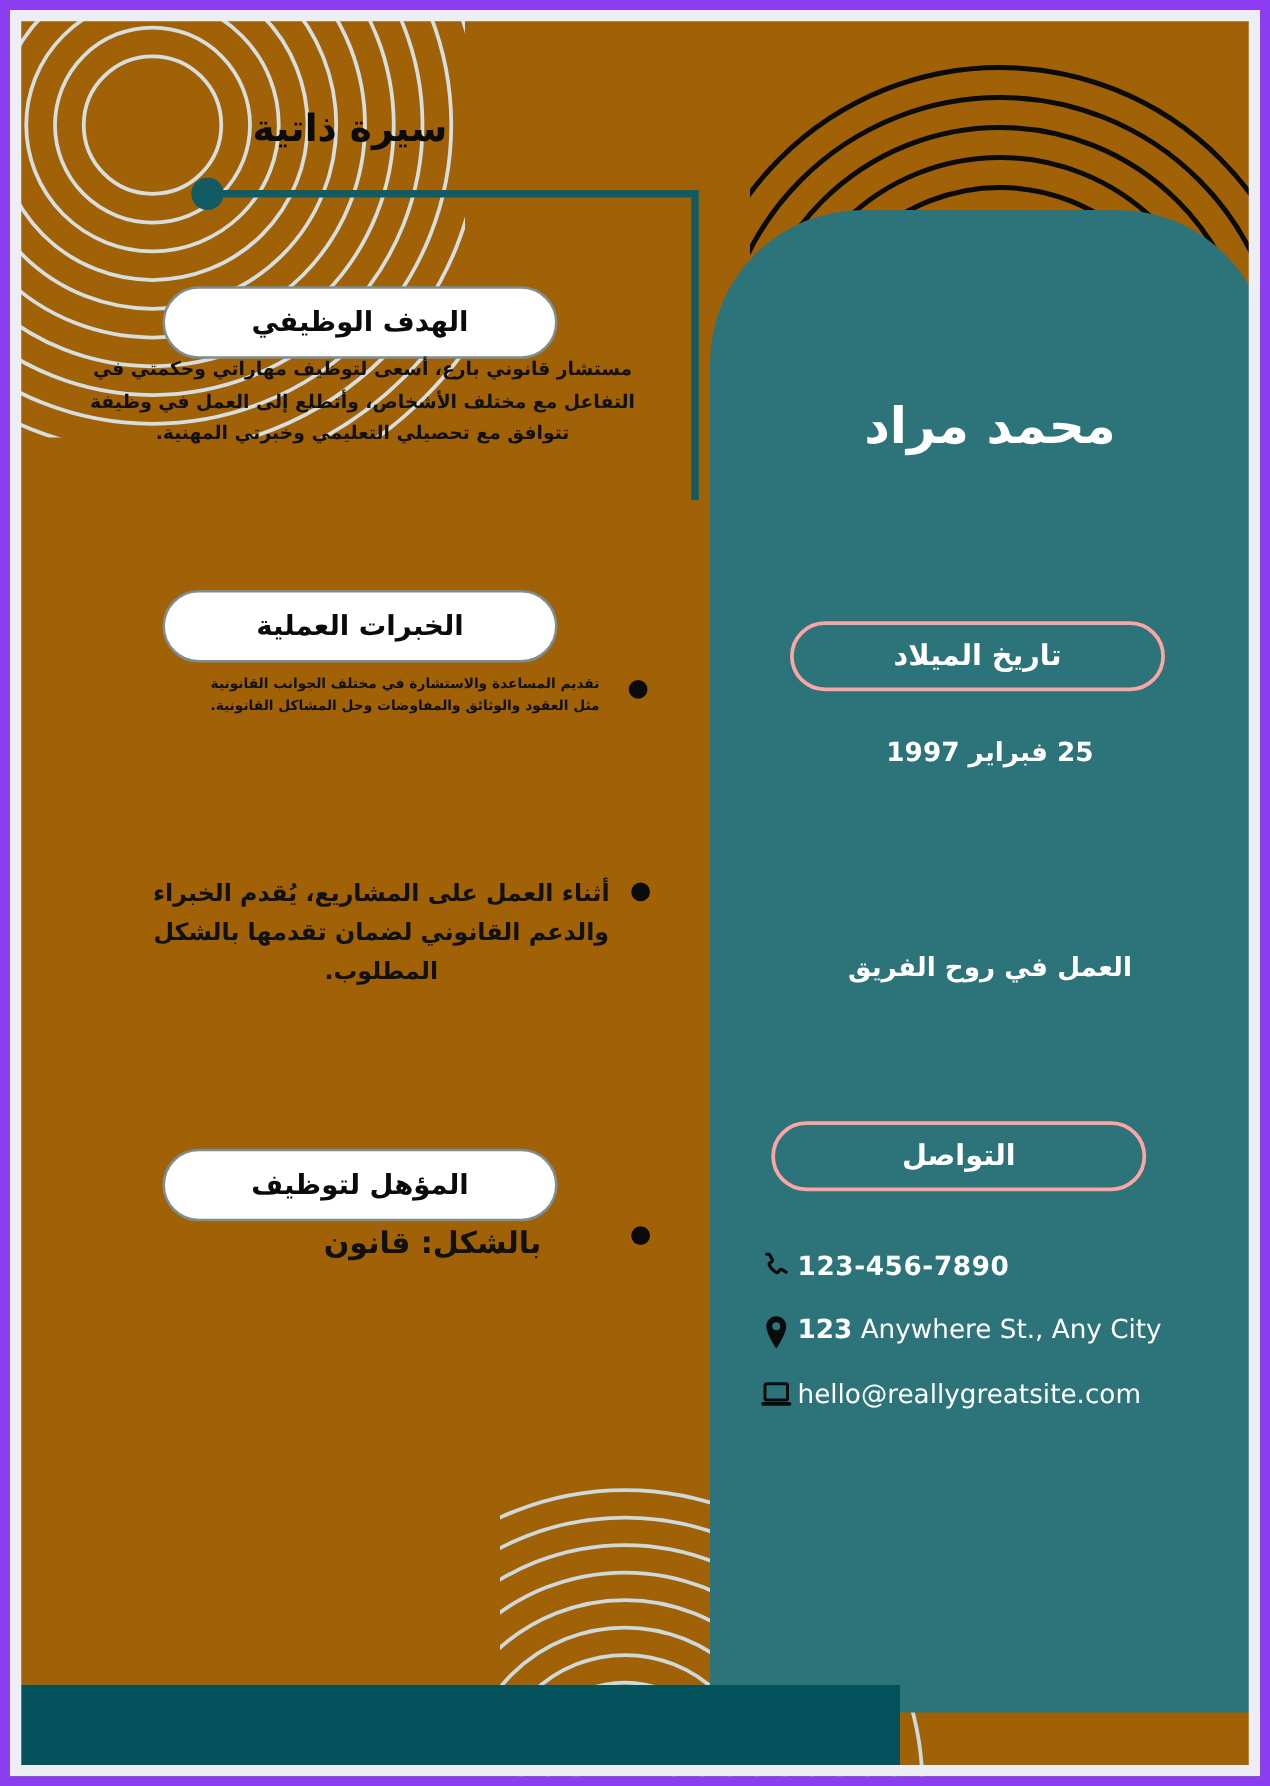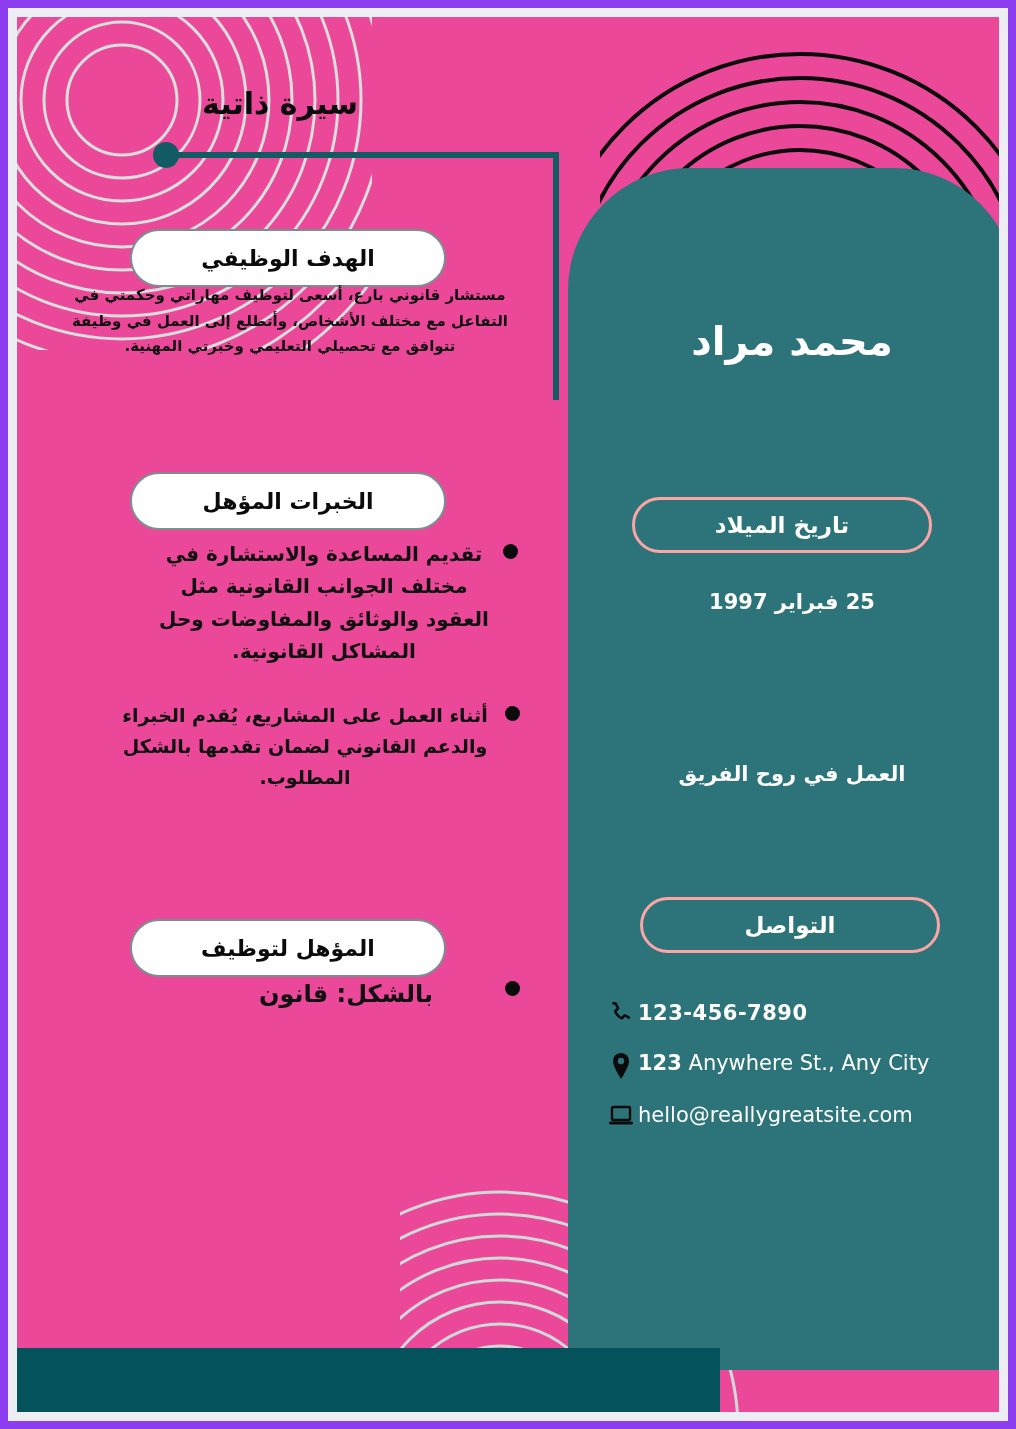--- a/index.html
+++ b/index.html
@@ -5,21 +5,21 @@
   html, body {
     margin: 0;
     padding: 0;
     background: #ffffff;
   }
   .page {
     position: relative;
     width: 1016px;
     height: 1429px;
     overflow: hidden;
-    background: #ec4899;
+    background: #a16207;
     font-family: "DejaVu Sans", "Liberation Sans", sans-serif;
   }
 
   
   .frame-outer {
     position: absolute;
     left: 0; top: 0;
     width: 1016px; height: 1429px;
     border: 8px solid #8b3def;
     box-sizing: border-box;
@@ -137,21 +137,21 @@
   }
   .bullet-dot {
     width: 15px;
     height: 15px;
     border-radius: 50%;
     background: #0b0b0b;
     flex: 0 0 auto;
     margin-top: 6px;
   }
   .bullet-text {
-    font-size: 20px;
+    font-size: 11px;
     font-weight: bold;
     color: #111111;
     line-height: 1.62;
     text-align: center;
   }
   .bullet-1 { left: 118px; top: 538px; width: 400px; }
   .bullet-1 .bullet-text { width: 330px; }
   .bullet-2 { left: 80px; top: 700px; width: 440px; }
   .bullet-2 .bullet-text { width: 372px; font-size: 19px; }
   .bullet-3 { left: 190px; top: 975px; width: 330px; }
@@ -183,21 +183,21 @@
     display: flex;
     align-items: center;
     justify-content: center;
     font-size: 23px;
     font-weight: bold;
     color: #ffffff;
     box-sizing: border-box;
   }
   .pill-dob     { left: 64px; top: 497px; width: 300px; }
   .pill-skills  { left: 64px; top: 664px; width: 300px; }
-  .pill-contact { left: 72px; top: 897px; width: 300px; }
+  .pill-contact { left: 49px; top: 897px; width: 300px; }
 
   .right-value {
     position: absolute;
     width: 448px;
     text-align: center;
     font-size: 21px;
     font-weight: bold;
     color: #ffffff;
   }
   .dob-value   { left: 0; top: 590px; }
@@ -299,21 +299,21 @@
 
     <svg class="connector" viewBox="0 0 414 260">
       <path d="M14 13 H404 V258" fill="none" stroke="#125b63" stroke-width="6"></path>
       <circle cx="14" cy="13" r="13" fill="#125b63"></circle>
     </svg>
 
     <div class="pill pill-objective">الهدف الوظيفي</div>
 
     <div class="body-text objective-text">مستشار قانوني بارع، أسعى لتوظيف مهاراتي وحكمتي في التفاعل مع مختلف الأشخاص، وأتطلع إلى العمل في وظيفة تتوافق مع تحصيلي التعليمي وخبرتي المهنية.</div>
 
-    <div class="pill pill-experience">الخبرات المؤهل</div>
+    <div class="pill pill-experience">الخبرات العملية</div>
 
     <div class="bullet-row bullet-1">
       <span class="bullet-dot"></span>
       <span class="bullet-text">تقديم المساعدة والاستشارة في مختلف الجوانب القانونية مثل العقود والوثائق والمفاوضات وحل المشاكل القانونية.</span>
     </div>
 
     <div class="bullet-row bullet-2">
       <span class="bullet-dot"></span>
       <span class="bullet-text">أثناء العمل على المشاريع، يُقدم الخبراء والدعم القانوني لضمان تقدمها بالشكل المطلوب.</span>
     </div>

